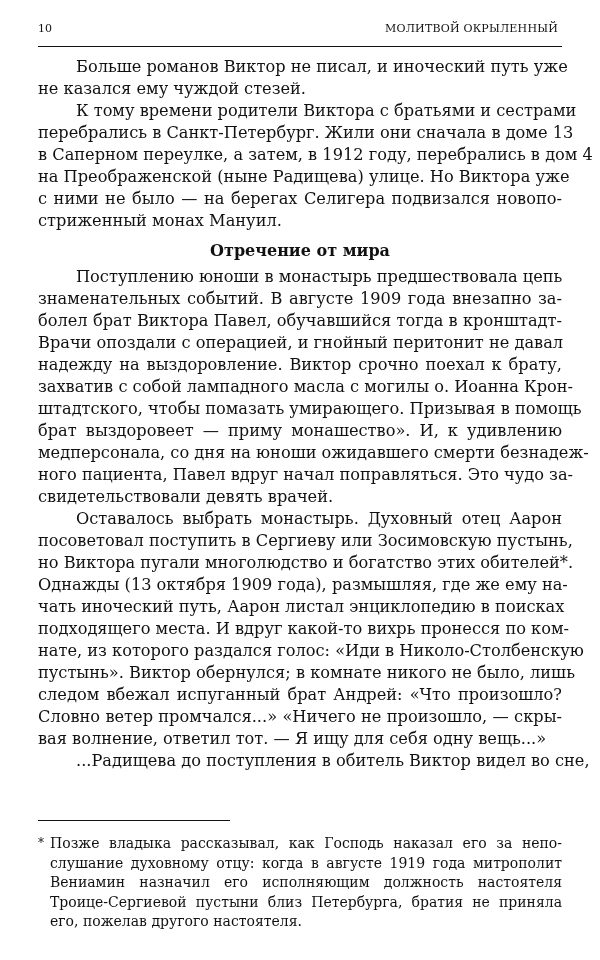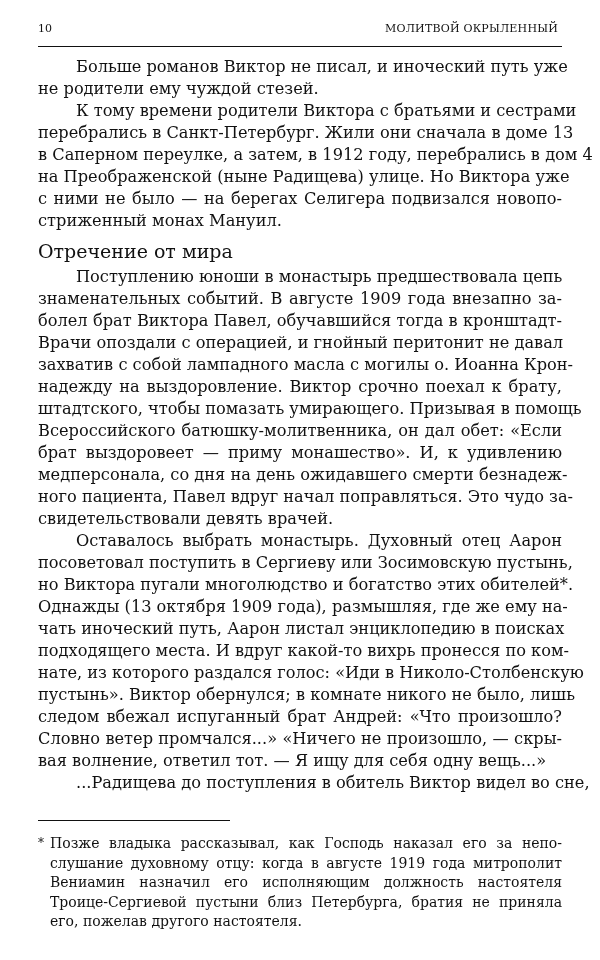--- a/index.html
+++ b/index.html
@@ -6,65 +6,64 @@
   body { width:600px; height:960px; position:relative; overflow:hidden; color:#111; font-family:"DejaVu Serif", serif; }
   .page { position:absolute; left:38px; top:0; width:524px; }
   .header { position:absolute; top:20px; left:0; width:524px; height:24px; font-size:16px; }
   .page-num { position:absolute; left:0; top:2px; font-size:11px; }
   .running-title { position:absolute; right:4px; top:2px; font-size:11px; letter-spacing:0.2px; }
   .header-rule { position:absolute; top:46px; left:0; width:524px; height:0; border-top:1.5px solid #111; }
   .body { position:absolute; top:56px; left:0; width:524px; font-size:16.2px; line-height:22px; }
   .line { display:block; white-space:nowrap; text-align:justify; text-align-last:justify; height:22px; }
   .line.last { text-align-last:left; }
   .line.indent { padding-left:38px; }
-  .heading { display:block; font-weight:normal; font-size:19px; height:30px; line-height:30px; margin-top:4px; }
+  .heading { display:block; text-align:center; font-weight:bold; font-size:16px; height:30px; line-height:30px; margin-top:4px; }
   .fn-rule { position:absolute; top:820px; left:0; width:192px; border-top:1px solid #111; }
   .footnote { position:absolute; top:834px; left:0; width:524px; font-size:14px; line-height:19.5px; }
   .fn-mark { position:absolute; left:0; top:0; font-size:12px; }
   .fn-text { margin-left:12px; }
   .fn-line { display:block; white-space:nowrap; text-align:justify; text-align-last:justify; height:19.5px; }
   .fn-line.last { text-align-last:left; }
 </style>
 </head>
 <body>
 
 <div class="page">
   <div class="header">
     <span class="page-num">10</span>
     <span class="running-title">МОЛИТВОЙ ОКРЫЛЕННЫЙ</span>
   </div>
   <div class="header-rule"></div>
 
   <div class="body">
     <div>
       <span class="line indent">Больше романов Виктор не писал, и иноческий путь уже</span>
-      <span class="line last">не родители ему чуждой стезей.</span>
+      <span class="line last">не казался ему чуждой стезей.</span>
     </div>
     <div>
       <span class="line indent">К тому времени родители Виктора с братьями и сестрами</span>
       <span class="line">перебрались в Санкт-Петербург. Жили они сначала в доме 13</span>
       <span class="line">в Саперном переулке, а затем, в 1912 году, перебрались в дом 4</span>
       <span class="line">на Преображенской (ныне Радищева) улице. Но Виктора уже</span>
       <span class="line">с ними не было — на берегах Селигера подвизался новопо-</span>
       <span class="line last">стриженный монах Мануил.</span>
     </div>
 
     <span class="heading">Отречение от мира</span>
 
     <div>
       <span class="line indent">Поступлению юноши в монастырь предшествовала цепь</span>
       <span class="line">знаменательных событий. В августе 1909 года внезапно за-</span>
       <span class="line">болел брат Виктора Павел, обучавшийся тогда в кронштадт-</span>
       <span class="line">Врачи опоздали с операцией, и гнойный перитонит не давал</span>
+      <span class="line">надежду на выздоровление. Виктор срочно поехал к брату,</span>
       <span class="line">захватив с собой лампадного масла с могилы о. Иоанна Крон-</span>
-      <span class="line">надежду на выздоровление. Виктор срочно поехал к брату,</span>
       <span class="line">штадтского, чтобы помазать умирающего. Призывая в помощь</span>
-      <span class="line">Всероссийского батюшку-молитвенника, он дал обет: «Если</span>
       <span class="line">брат выздоровеет — приму монашество». И, к удивлению</span>
-      <span class="line">медперсонала, со дня на день ожидавшего смерти безнадеж-</span>
+      <span class="line">медперсонала, со дня на юноши ожидавшего смерти безнадеж-</span>
       <span class="line">ного пациента, Павел вдруг начал поправляться. Это чудо за-</span>
       <span class="line last">свидетельствовали девять врачей.</span>
     </div>
 
     <div>
       <span class="line indent">Оставалось выбрать монастырь. Духовный отец Аарон</span>
       <span class="line">посоветовал поступить в Сергиеву или Зосимовскую пустынь,</span>
       <span class="line">но Виктора пугали многолюдство и богатство этих обителей*.</span>
       <span class="line">Однажды (13 октября 1909 года), размышляя, где же ему на-</span>
       <span class="line">чать иноческий путь, Аарон листал энциклопедию в поисках</span>

